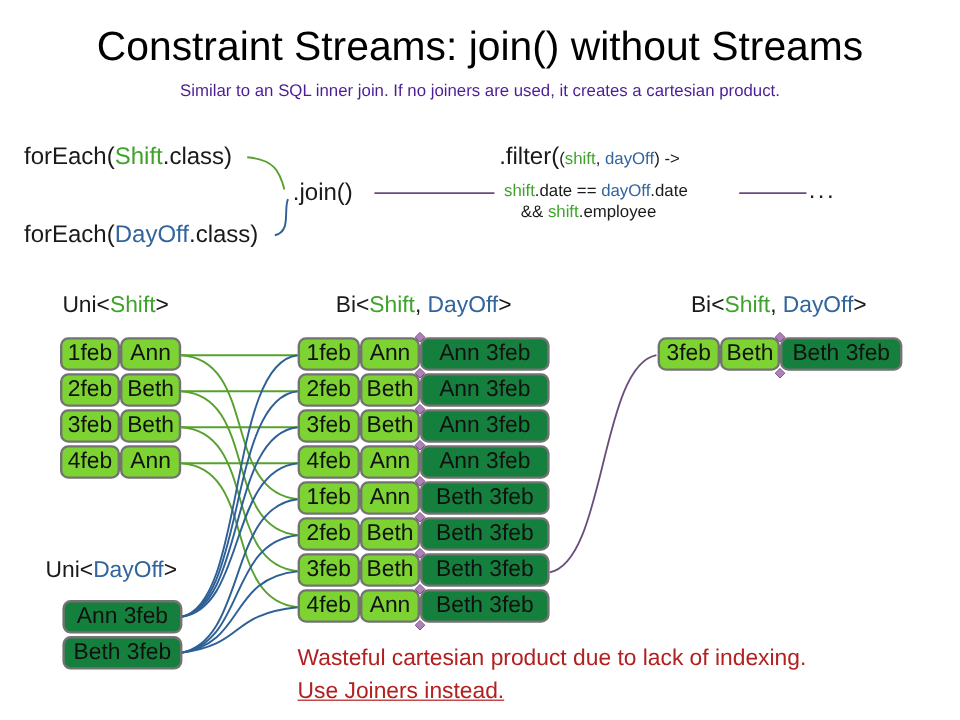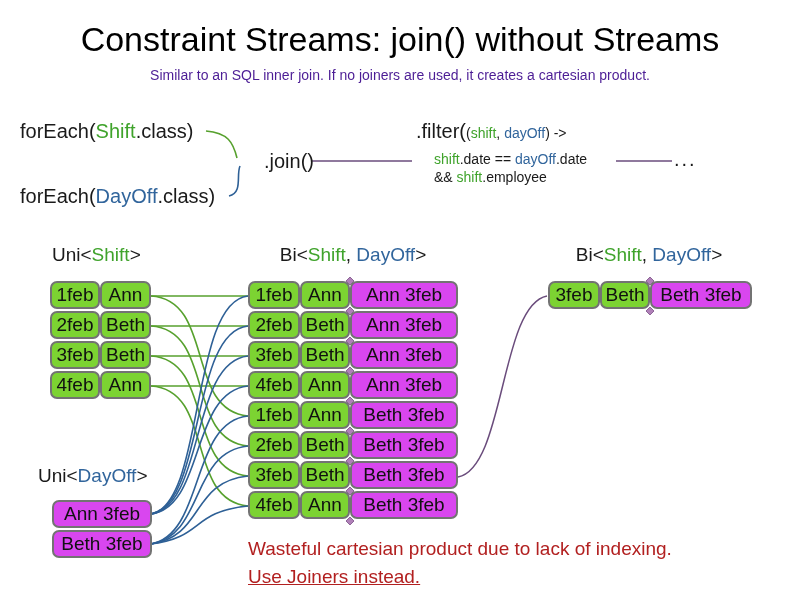--- a/index.html
+++ b/index.html
@@ -13,21 +13,21 @@
   .code .sm{font-size:14px;}
   .g{color:#3fa32b;}
   .b{color:#31659c;}
   .o{color:#e4651c;}
   .lbl{font-size:19px;color:#1a1a1a;}
   .ctr{text-align:center;}
   .row{position:absolute;display:flex;z-index:1;}
   .cell{box-sizing:border-box;height:28px;border:2px solid #737373;border-radius:7px;
         display:flex;align-items:center;justify-content:center;font-size:19px;color:#111;}
   .green{background:#7cd332;}
-  .blue{background:#d946ef;}
+  .blue{background:#15803d;}
   .w-date{width:50px;}
   .w-name{width:51px;}
   .w-mdate{width:52px;}
   .w-mname{width:50px;}
   .w-pair{width:108px;}
   .w-rpair{width:102px;}
   .w-uni{width:100px;}
   .warn{font-size:19px;color:#b22020;}
   .dots{font-size:20px;letter-spacing:2px;color:#1a1a1a;}
 </style>
@@ -85,26 +85,26 @@
   <div class="abs subtitle">Similar to an SQL inner join. If no joiners are used, it creates a cartesian product.</div>
 
   <div class="abs code" style="left:20px;top:120px;">
     <span>forEach(</span><span class="g">Shift</span><span>.class)</span>
   </div>
 
   <div class="abs code" style="left:20px;top:185px;">
     <span>forEach(</span><span class="b">DayOff</span><span>.class)</span>
   </div>
 
-  <div class="abs code" style="left:244px;top:150px;margin-left:20px;">.join()</div>
+  <div class="abs code" style="left:244px;top:150px;">.join()</div>
 
   <div class="abs code" style="left:416px;top:120px;">
     <span>.filter(</span><span class="sm">(</span><span class="sm g">shift</span><span class="sm">, </span><span class="sm b">dayOff</span><span class="sm">) -&gt;</span>
   </div>
-  <div class="abs code" style="left:434px;top:146px;">
+  <div class="abs code" style="left:420px;top:146px;">
     <span class="sm g">shift</span><span class="sm">.date == </span><span class="sm b">dayOff</span><span class="sm">.date</span>
   </div>
   <div class="abs code" style="left:434px;top:164px;">
     <span class="sm">&amp;&amp; </span><span class="sm g">shift</span><span class="sm">.employee</span>
   </div>
   <div class="abs dots" style="left:674px;top:148px;">...</div>
 
   <div class="abs lbl" style="left:52px;top:244px;">
     <span>Uni&lt;</span><span class="g">Shift</span><span>&gt;</span>
   </div>

